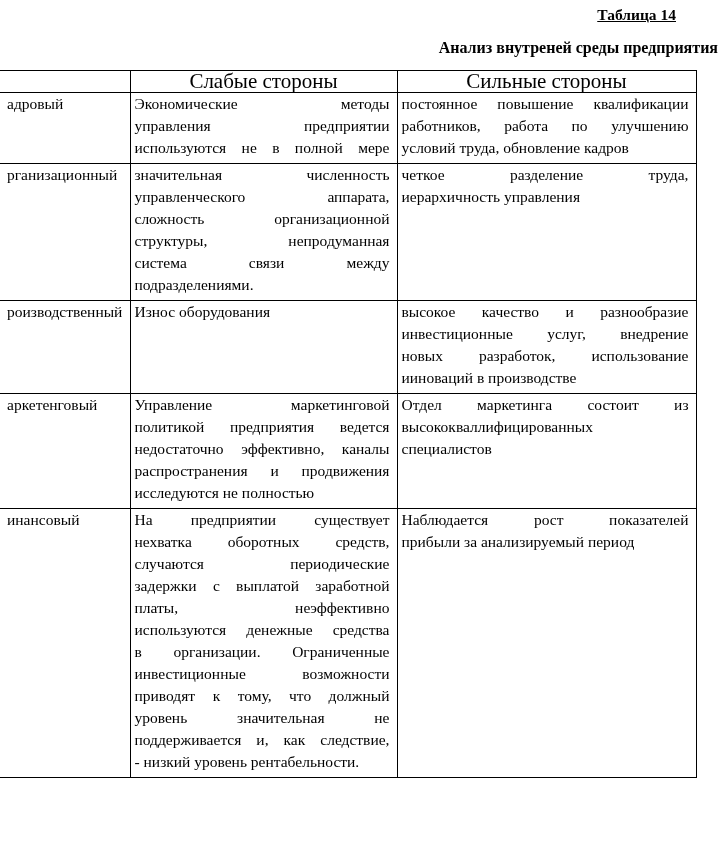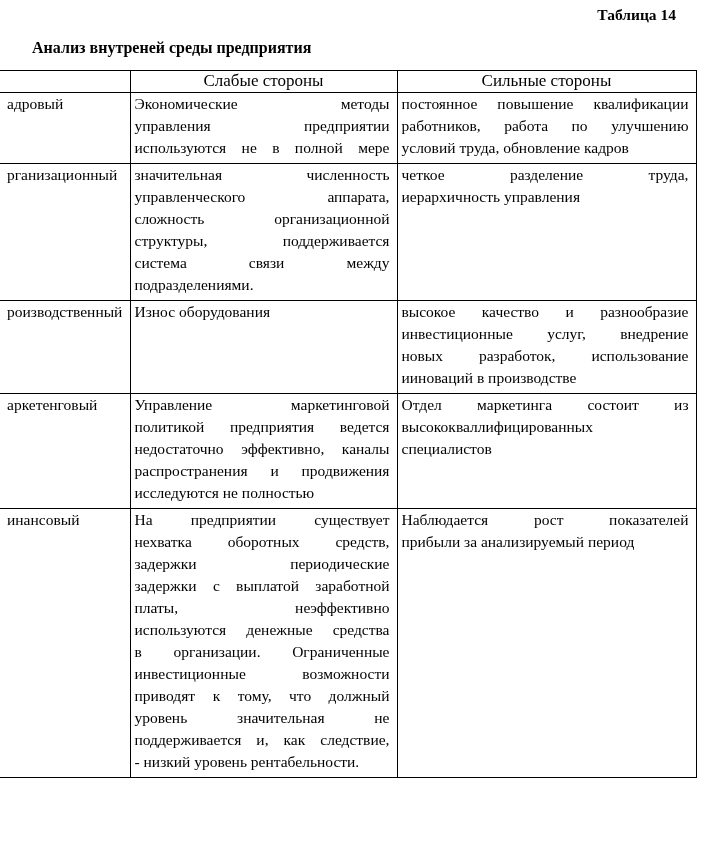--- a/index.html
+++ b/index.html
@@ -10,28 +10,28 @@
   }
   .page { position: relative; width: 718px; height: 867px; overflow: hidden; }
 
   .table-number {
     margin-top: 6px;
     padding-right: 42px;
     text-align: right;
     font-weight: bold;
     font-size: 15.5px;
     line-height: 18px;
+    text-decoration: underline;
   }
   .doc-title {
     margin: 15px 0 0 0;
-    text-align: left;
+    text-align: right;
     font-weight: bold;
     font-size: 16px;
     line-height: 18px;
-    padding-left: 32px;
   }
 
   table.swot {
     border-collapse: collapse;
     margin-top: 13px;
     width: 696px;
     table-layout: fixed;
   }
   .swot th, .swot td {
     border: 1px solid #000;
@@ -40,21 +40,21 @@
     line-height: 22px;
     font-weight: normal;
   }
   .swot th.c1, .swot td.c1 { border-left: none; }
   col.c1 { width: 130px; }
   col.c2 { width: 267px; }
   col.c3 { width: 299px; }
 
   .swot th {
     text-align: center;
-    font-size: 17px;
+    font-size: 21px;
     line-height: 20px;
     padding: 0 4px 1px 4px;
   }
   .swot td.c1 { padding: 0 4px 3px 7px; }
   .swot td.c2, .swot td.c3 { padding: 0 7px 4px 4px; }
 
   
   .just .ln { text-align: justify; text-align-last: justify; }
   .just .ln:last-child { text-align-last: left; }
   .just.stretch-last .ln:last-child { text-align-last: justify; }
@@ -94,21 +94,21 @@
             <div class="ln">работников, работа по улучшению</div>
             <div class="ln">условий труда, обновление кадров</div>
           </td>
       </tr>
       <tr>
         <td class="c1">рганизационный</td>
         <td class="c2 just">
             <div class="ln">значительная численность</div>
             <div class="ln">управленческого аппарата,</div>
             <div class="ln">сложность организационной</div>
-            <div class="ln">структуры, поддерживается</div>
+            <div class="ln">структуры, непродуманная</div>
             <div class="ln">система связи между</div>
             <div class="ln">подразделениями.</div>
           </td>
         <td class="c3 just">
             <div class="ln">четкое разделение труда,</div>
             <div class="ln">иерархичность управления</div>
           </td>
       </tr>
       <tr>
         <td class="c1">роизводственный</td>
@@ -135,21 +135,21 @@
             <div class="ln">Отдел маркетинга состоит из</div>
             <div class="ln">высококваллифицированных</div>
             <div class="ln">специалистов</div>
           </td>
       </tr>
       <tr>
         <td class="c1">инансовый</td>
         <td class="c2 just">
             <div class="ln">На предприятии существует</div>
             <div class="ln">нехватка оборотных средств,</div>
-            <div class="ln">задержки периодические</div>
+            <div class="ln">случаются периодические</div>
             <div class="ln">задержки с выплатой заработной</div>
             <div class="ln">платы, неэффективно</div>
             <div class="ln">используются денежные средства</div>
             <div class="ln">в организации. Ограниченные</div>
             <div class="ln">инвестиционные возможности</div>
             <div class="ln">приводят к тому, что должный</div>
             <div class="ln">уровень значительная не</div>
             <div class="ln">поддерживается и, как следствие,</div>
             <div class="ln">- низкий уровень рентабельности.</div>
           </td>

